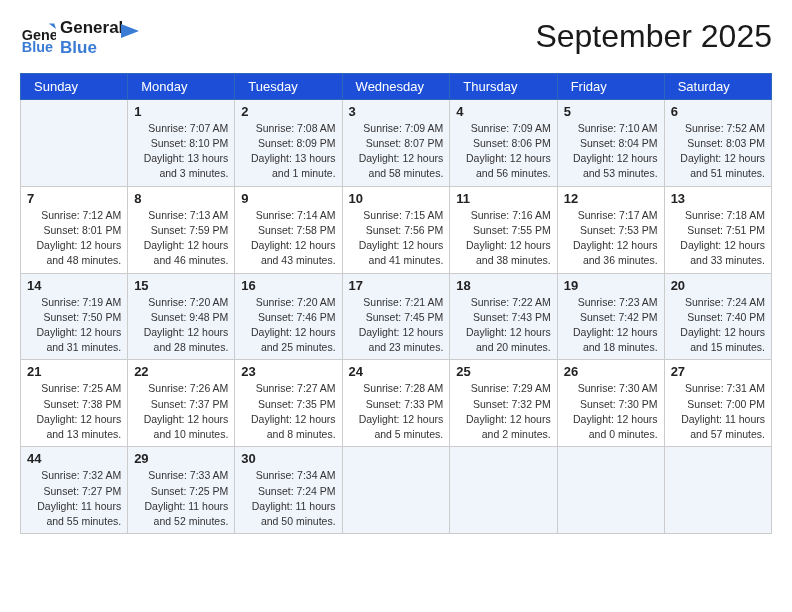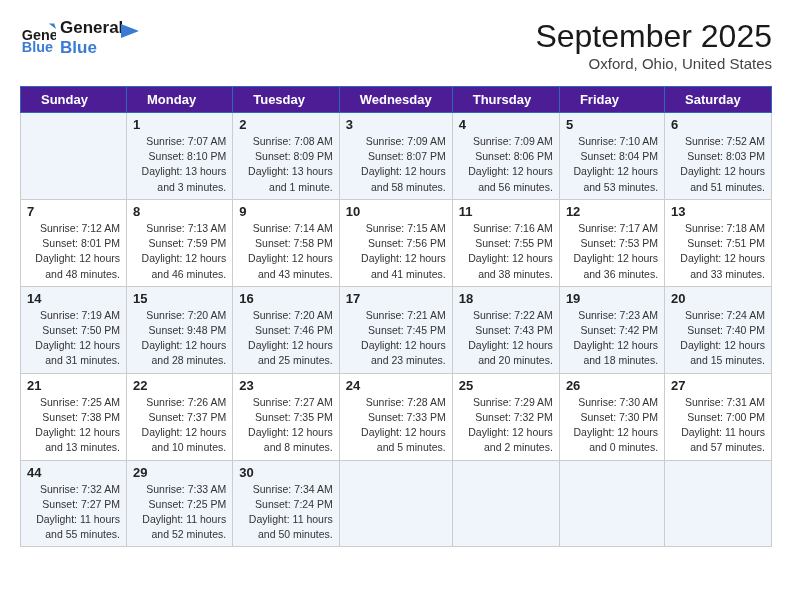--- a/index.html
+++ b/index.html
@@ -40,26 +40,26 @@
     .location-title {
       font-size: 15px;
       color: #444;
     }
     .calendar {
       width: 100%;
       border-collapse: collapse;
       font-size: 11px;
     }
     .calendar th {
-      background: #4c1d95;
+      background: #1d4ed8;
       color: #fff;
       text-align: left;
-      padding: 5px 20px;
+      padding: 5px 13px;
       font-size: 13px;
-      font-weight: bold;
+      font-weight: normal;
       border: 1px solid #2e66bb;
     }
     .calendar td {
       border: 1px solid #ccc;
       vertical-align: top;
       padding: 4px 6px;
       width: 108px;
       min-height: 70px;
     }
     .day-num {
@@ -96,21 +96,20 @@
       <div style="display:flex;flex-direction:column;line-height:1.2;">
         <span style="font-size:17px;font-weight:bold;color:#1a1a1a;">General</span>
         <span style="font-size:17px;font-weight:bold;color:#3a7bd5;">Blue</span>
       </div>
       <svg width="18" height="22" viewBox="0 0 18 22" xmlns="http://www.w3.org/2000/svg" style="margin-left:-6px;margin-top:-6px;">
         <polygon points="0,0 18,7 0,14" fill="#3a7bd5"></polygon>
       </svg>
     </div>
     <div class="title-block">
       <div class="month-title">September 2025</div>
-      <div class="location-title">Oxford, Ohio, United States</div>
     </div>
   </div>
 
   <table class="calendar">
     <thead>
       <tr>
         <th>Sunday</th>
         <th>Monday</th>
         <th>Tuesday</th>
         <th>Wednesday</th>

